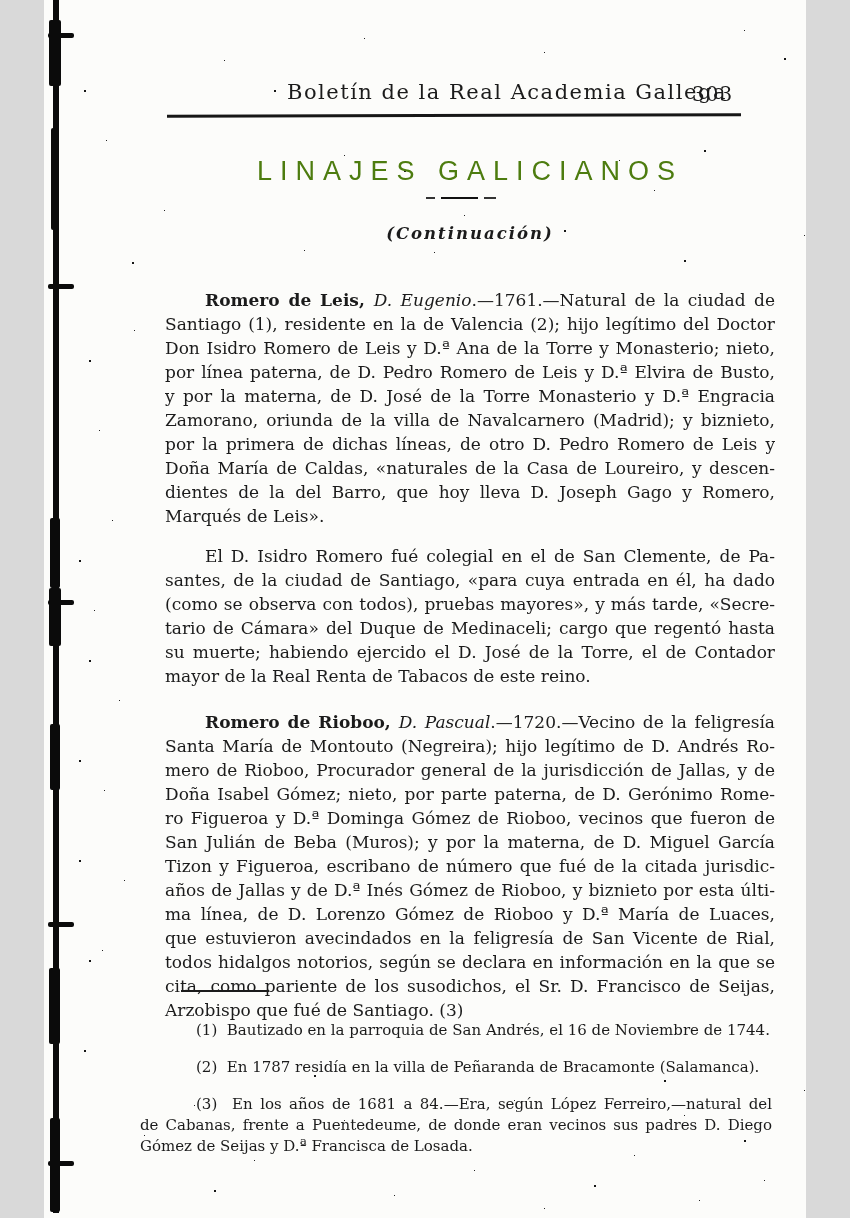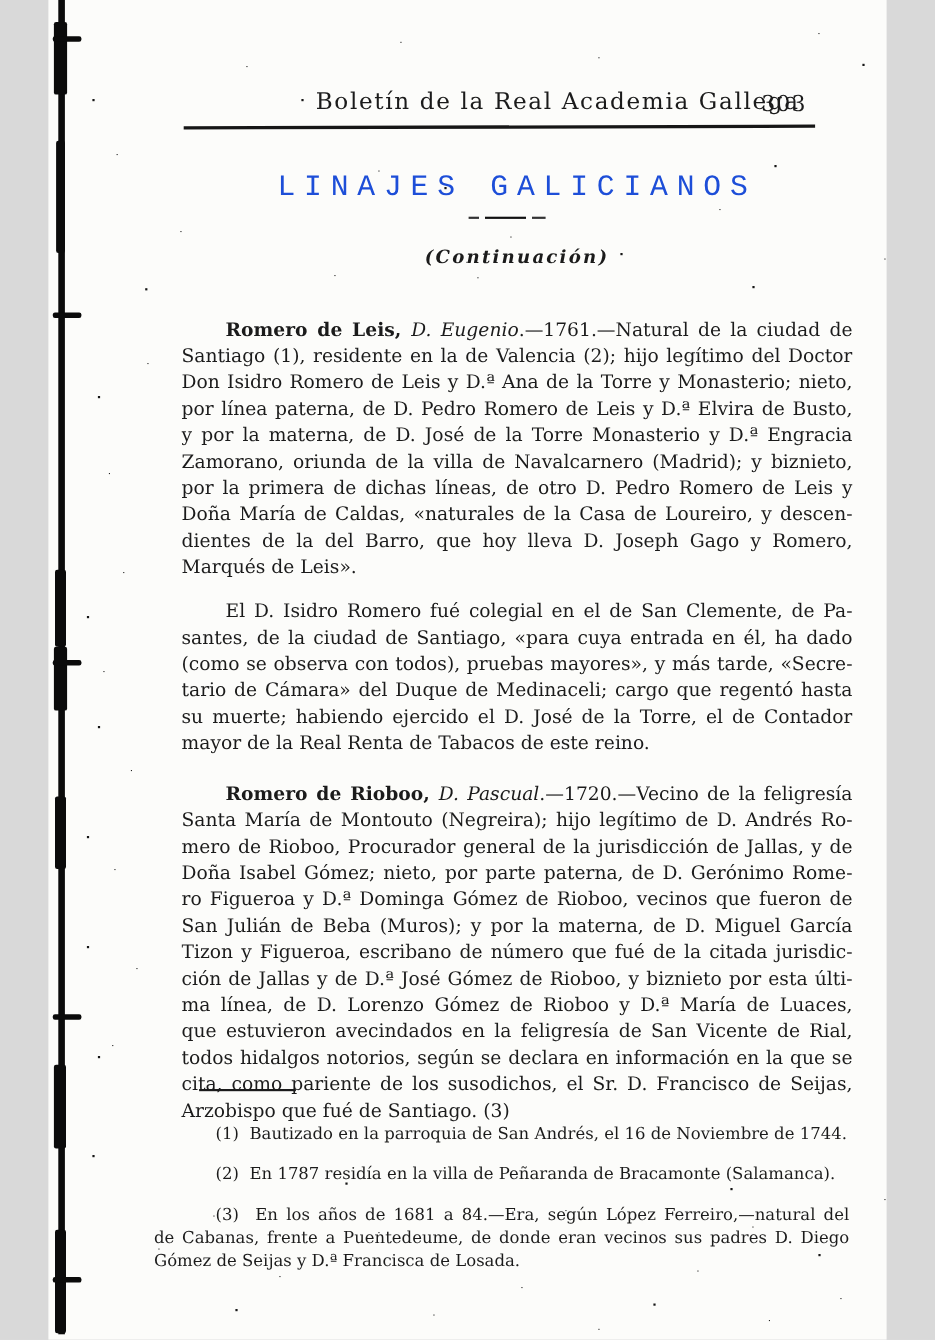--- a/index.html
+++ b/index.html
@@ -38,22 +38,22 @@
     815px 440px #161616,35px 560px #161616,820px 560px #161616,45px 660px #161616,
     820px 660px #161616,35px 760px #161616,45px 960px #161616,820px 880px #161616,
     170px 1190px #161616,270px 1075px #161616,700px 1140px #161616,790px 1170px #161616,
     550px 1185px #161616,620px 1080px #161616;}
   
   .journal{position:absolute;left:243px;top:80px;font-size:21px;letter-spacing:1.5px;white-space:nowrap;}
   .folio{position:absolute;left:648px;top:82px;font-size:20px;letter-spacing:1px;}
   .hrule{position:absolute;left:123px;top:114px;width:574px;height:3px;background:#161616;transform:rotate(-0.15deg);}
   
   .title{position:absolute;left:105px;top:156px;width:642px;text-align:center;
-    font-family:Liberation Mono, monospace;font-size:27px;
-    letter-spacing:8px;color:#1d4ed8;white-space:nowrap;}
+    font-family:Liberation Sans, sans-serif;font-size:27px;
+    letter-spacing:8px;color:#4d7c0f;white-space:nowrap;}
   .tdivider{position:absolute;left:382px;top:197px;width:70px;height:2px;
     background:linear-gradient(90deg,#333 0 9px,transparent 9px 15px,#111 15px 52px,transparent 52px 58px,#333 58px 70px);}
   .subtitle{position:absolute;left:105px;top:224px;width:642px;text-align:center;
     font-style:italic;font-weight:bold;font-size:16.5px;letter-spacing:2px;}
   
   .bodycol{position:absolute;left:105px;top:272px;width:642px;font-size:17px;}
   .para{margin:16px;}
   .para.spaced{margin-top:22px;}
   .line{height:24px;line-height:24px;text-align:left;white-space:nowrap;}
   .line.just{text-align:justify;text-align-last:justify;text-justify:inter-word;white-space:normal;overflow:hidden;}
@@ -117,21 +117,21 @@
         <div class="line"><span>mayor de la Real Renta de Tabacos de este reino.</span></div>
       </div>
       <div class="para spaced">
         <div class="line just ind"><span class="bold">Romero de Rioboo, </span><span class="italic">D. Pascual</span><span>.—1720.—Vecino de la feligresía de</span></div>
         <div class="line just"><span>Santa María de Montouto (Negreira); hijo legítimo de D. Andrés Ro-</span></div>
         <div class="line just"><span>mero de Rioboo, Procurador general de la jurisdicción de Jallas, y de</span></div>
         <div class="line just"><span>Doña Isabel Gómez; nieto, por parte paterna, de D. Gerónimo Rome-</span></div>
         <div class="line just"><span>ro Figueroa y D.ª Dominga Gómez de Rioboo, vecinos que fueron de</span></div>
         <div class="line just"><span>San Julián de Beba (Muros); y por la materna, de D. Miguel García</span></div>
         <div class="line just"><span>Tizon y Figueroa, escribano de número que fué de la citada jurisdic-</span></div>
-        <div class="line just"><span>ción de Jallas y de D.ª José Gómez de Rioboo, y biznieto por esta últi-</span></div>
+        <div class="line just"><span>años de Jallas y de D.ª Inés Gómez de Rioboo, y biznieto por esta últi-</span></div>
         <div class="line just"><span>ma línea, de D. Lorenzo Gómez de Rioboo y D.ª María de Luaces,</span></div>
         <div class="line just"><span>que estuvieron avecindados en la feligresía de San Vicente de Rial,</span></div>
         <div class="line just"><span>todos hidalgos notorios, según se declara en información en la que se</span></div>
         <div class="line just"><span>cita, como pariente de los susodichos, el Sr. D. Francisco de Seijas,</span></div>
         <div class="line"><span>Arzobispo que fué de Santiago. (3)</span></div>
       </div>
     </div>
 
   <div class="fnrule"></div>
   <div class="fncol">

